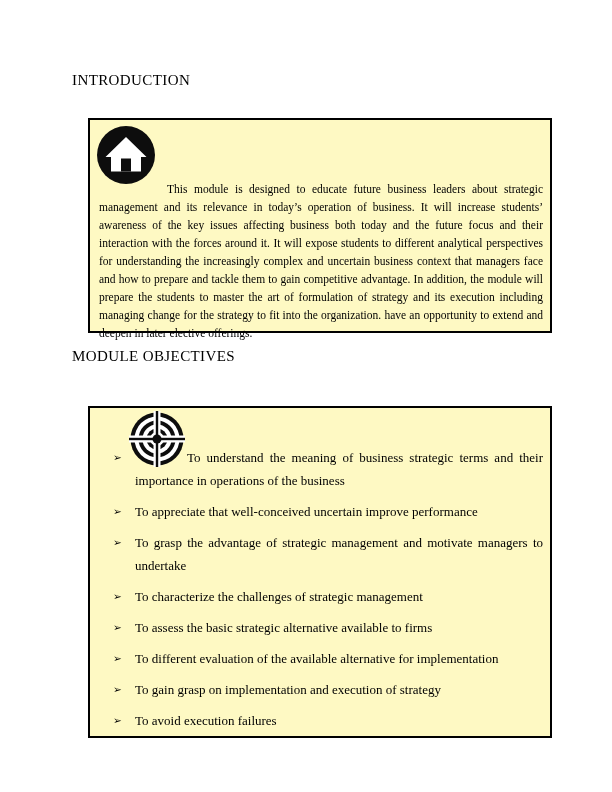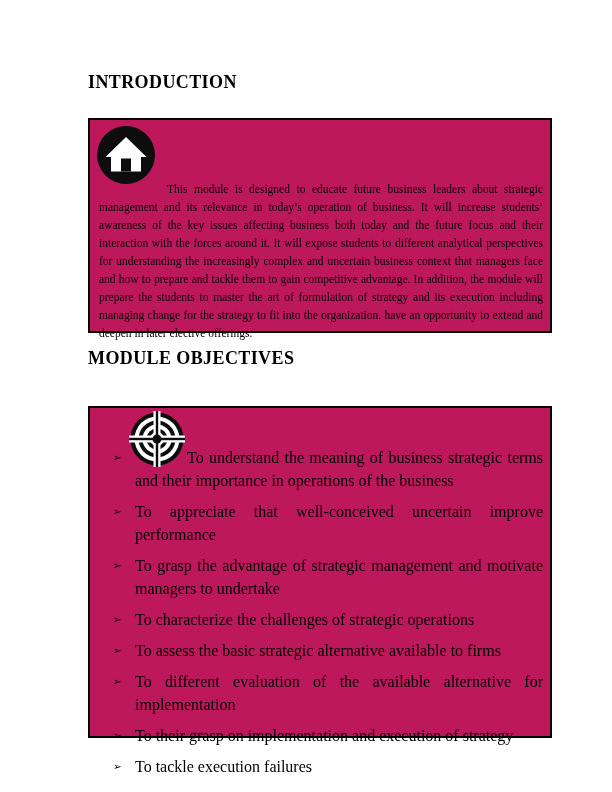--- a/index.html
+++ b/index.html
@@ -2,45 +2,45 @@
 <html><head>
 <meta charset="utf-8">
 <style>
   html,body{margin:0;padding:0;}
   body{
     width:612px;height:792px;background:#ffffff;position:relative;
     font-family:"Liberation Serif","DejaVu Serif",serif;color:#000;
     overflow:hidden;
   }
   .heading{
-    position:absolute;left:88px;font-size:18px;font-weight:bold;
+    position:absolute;left:72px;font-size:15px;font-weight:normal;
     letter-spacing:0.4px;white-space:nowrap;
   }
   #heading-intro{top:72px;}
   #heading-objectives{top:348px;}
   .frame{
-    position:absolute;left:88px;border:2px solid #000;background:#be185d;
+    position:absolute;left:88px;border:2px solid #000;background:#fef9c3;
   }
   #intro-box{top:118px;width:460px;height:211px;}
   #objectives-box{top:406px;width:460px;height:328px;}
   .home-icon-wrap{position:absolute;left:7px;top:6px;width:58px;height:58px;}
   .target-icon-wrap{position:absolute;left:39px;top:3px;width:56px;height:56px;}
   #intro-paragraph{
     position:absolute;left:9px;right:7px;top:60px;margin:0;
     font-size:11.5px;line-height:18px;text-align:justify;text-indent:68px;
   }
   #objectives-list{
     position:absolute;left:23px;right:7px;top:38px;
   }
   .obj-item{display:flex;margin:0 0 8px 0;line-height:23px;}
   .obj-marker{
     flex:0 0 22px;width:22px;font-size:10.5px;line-height:23px;
     font-family:"DejaVu Sans",sans-serif;
   }
-  .obj-text{flex:1;font-size:16px;text-align:justify;}
+  .obj-text{flex:1;font-size:13px;text-align:justify;}
   .obj-text.first{text-indent:52px;}
 </style>
 </head>
 <body>
 
 <div class="heading" id="heading-intro">INTRODUCTION</div>
 
 <div class="frame" id="intro-box">
   <span class="home-icon-wrap">
     <svg width="58" height="58" viewBox="0 0 58 58" aria-hidden="true">
@@ -78,32 +78,32 @@
       <div class="obj-item">
         <span class="obj-marker">➢</span>
         <div class="obj-text">To appreciate that well-conceived uncertain improve performance</div>
       </div>
       <div class="obj-item">
         <span class="obj-marker">➢</span>
         <div class="obj-text">To grasp the advantage of strategic management and motivate managers to undertake</div>
       </div>
       <div class="obj-item">
         <span class="obj-marker">➢</span>
-        <div class="obj-text">To characterize the challenges of strategic operations</div>
+        <div class="obj-text">To characterize the challenges of strategic management</div>
       </div>
       <div class="obj-item">
         <span class="obj-marker">➢</span>
         <div class="obj-text">To assess the basic strategic alternative available to firms</div>
       </div>
       <div class="obj-item">
         <span class="obj-marker">➢</span>
         <div class="obj-text">To different evaluation of the available alternative for implementation</div>
       </div>
       <div class="obj-item">
         <span class="obj-marker">➢</span>
-        <div class="obj-text">To their grasp on implementation and execution of strategy</div>
+        <div class="obj-text">To gain grasp on implementation and execution of strategy</div>
       </div>
       <div class="obj-item">
         <span class="obj-marker">➢</span>
-        <div class="obj-text">To tackle  execution failures</div>
+        <div class="obj-text">To avoid  execution failures</div>
       </div>
     </div>
 </div>
 
 </body></html>

